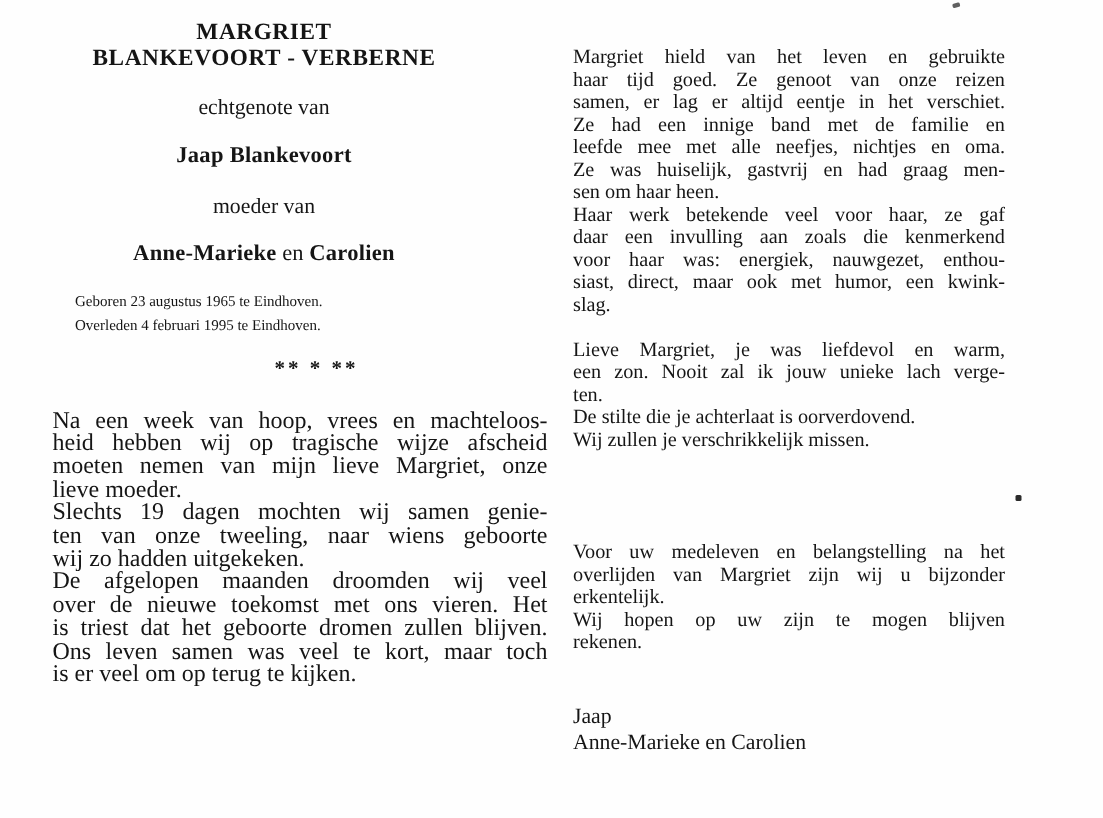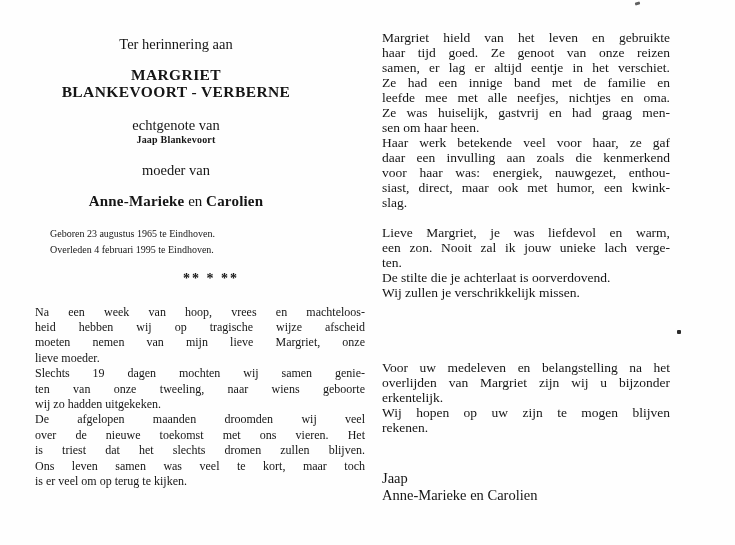--- a/index.html
+++ b/index.html
@@ -20,21 +20,21 @@
     top: 0;
     width: 330px;
   }
   .header {
     width: 282px;
     text-align: center;
   }
   .intro       { margin-top: 36px; font-size: 14.5px; }
   .name        { margin-top: 14px; font-weight: bold; font-size: 15.5px; line-height: 16.5px; letter-spacing: 0.4px; }
   .hdr-label   { margin-top: 17px; font-size: 14.5px; }
-  .hdr-bold    { font-weight: bold; font-size: 10px; letter-spacing: 0.2px; }
+  .hdr-bold    { margin-top: 15px; font-weight: bold; font-size: 15px; letter-spacing: 0.2px; }
   .children    { margin-top: 14px; font-size: 15px; }
   .children .b { font-weight: bold; letter-spacing: 0.2px; }
 
   .dates {
     margin-top: 16px;
     margin-left: 15px;
     font-size: 10px;
     line-height: 15.8px;
   }
   .separator {
@@ -42,21 +42,21 @@
     width: 330px;
     text-align: center;
     text-indent: 22px;
     font-weight: bold;
     font-size: 14px;
     letter-spacing: 2px;
   }
   .bodytext {
     margin-top: 18px;
     width: 330px;
-    font-size: 12px;
+    font-size: 16px;
     line-height: 15.4px;
   }
 
   
   .col-right {
     position: absolute;
     left: 382px;
     top: 0;
     width: 288px;
     font-size: 13.5px;
@@ -85,21 +85,20 @@
   .speck-top    { left: 635px; top: 2px;   width: 5px; height: 3px; opacity: .75; transform: rotate(-15deg); }
   .speck-right  { left: 677px; top: 330px; width: 4px; height: 4px; }
 </style>
 </head>
 <body>
 
 <div class="card">
 
   <div class="col-left">
     <div class="header">
-      <div class="intro">Ter herinnering aan</div>
       <div class="name">
         <div>MARGRIET</div>
         <div>BLANKEVOORT - VERBERNE</div>
       </div>
       <div class="hdr-label">echtgenote van</div>
       <div class="hdr-bold">Jaap Blankevoort</div>
       <div class="hdr-label">moeder van</div>
       <div class="children"><span class="b">Anne-Marieke</span> <span>en</span> <span class="b">Carolien</span></div>
     </div>
 
@@ -118,21 +117,21 @@
           <div class="line">lieve moeder.</div>
         </div>
         <div class="para">
           <div class="line jl">Slechts 19 dagen mochten wij samen genie-</div>
           <div class="line jl">ten van onze tweeling, naar wiens geboorte</div>
           <div class="line">wij zo hadden uitgekeken.</div>
         </div>
         <div class="para">
           <div class="line jl">De afgelopen maanden droomden wij veel</div>
           <div class="line jl">over de nieuwe toekomst met ons vieren. Het</div>
-          <div class="line jl">is triest dat het slechts dromen zullen blijven.</div>
+          <div class="line jl">is triest dat het geboorte dromen zullen blijven.</div>
           <div class="line jl">Ons leven samen was veel te kort, maar toch</div>
           <div class="line">is er veel om op terug te kijken.</div>
         </div>
       </div>
   </div>
 
   <div class="col-right">
       <div class="block block-life">
         <div class="para">
           <div class="line jl">Margriet hield van het leven en gebruikte</div>

